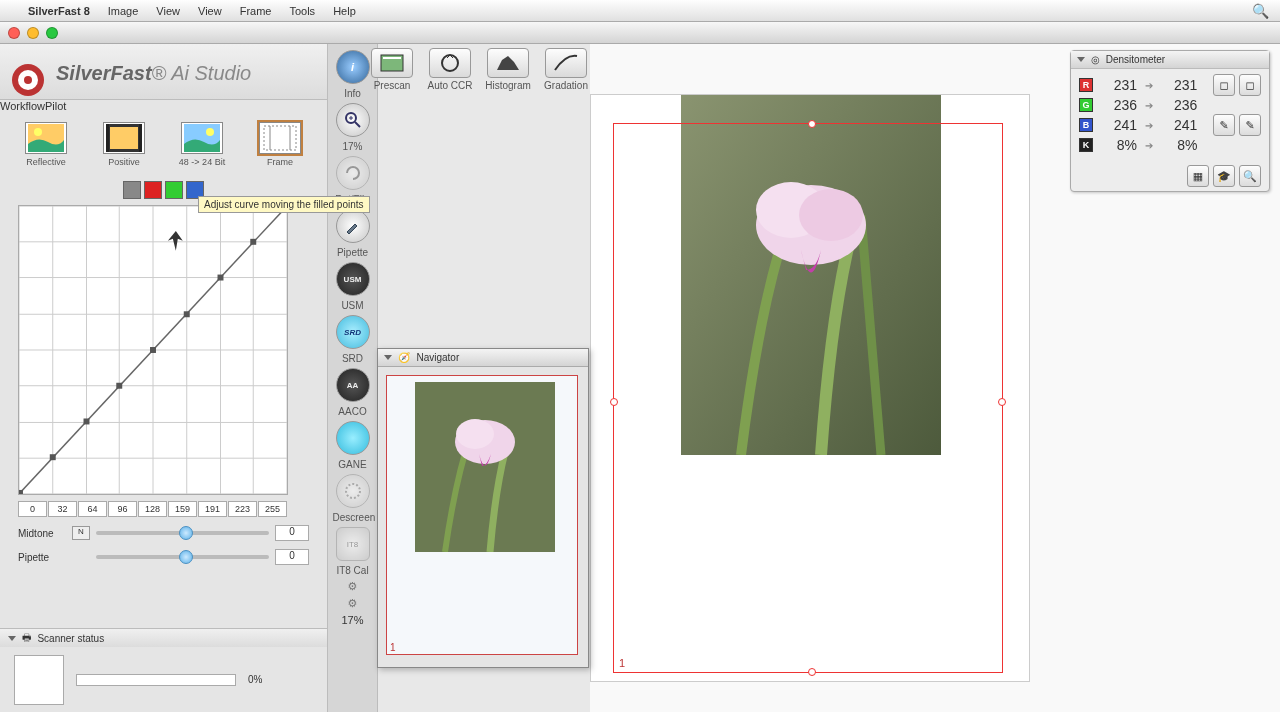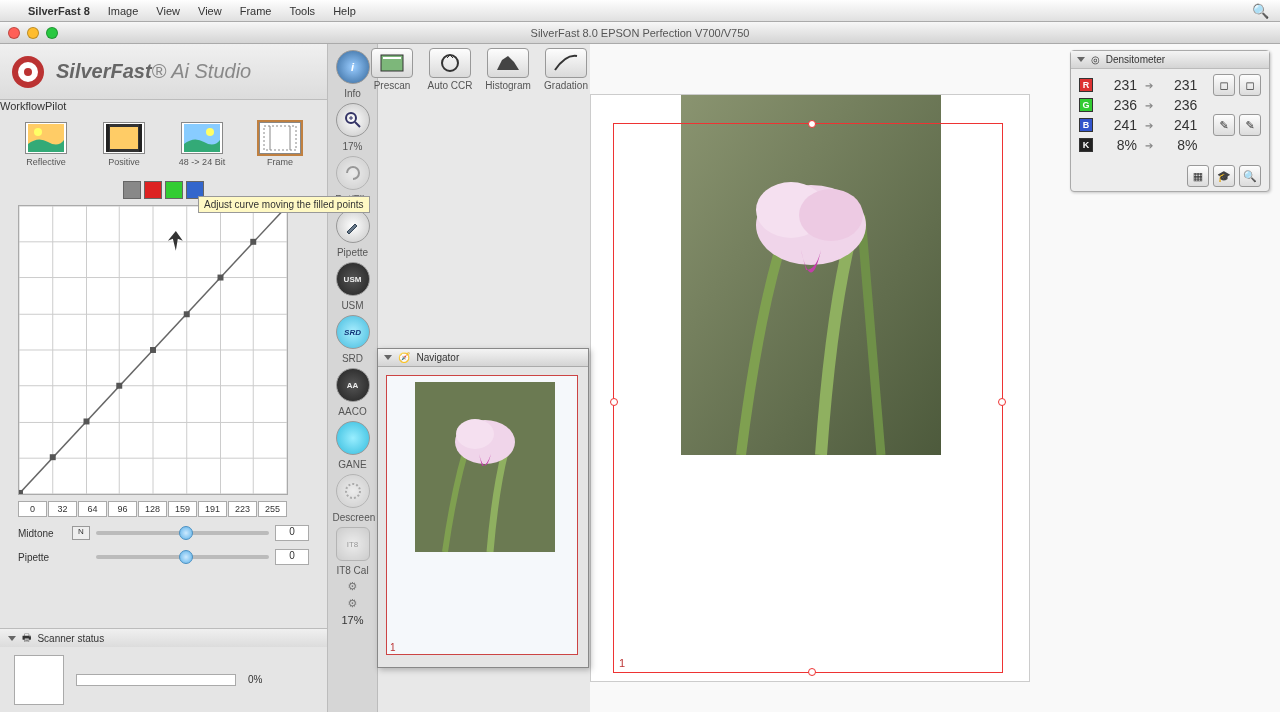--- a/index.html
+++ b/index.html
@@ -20,21 +20,21 @@
 
 
 .app-body{display:flex;height:668px;}
 .left{width:328px;background:#e5e5e5;border-right:1px solid #bcbcbc;display:flex;flex-direction:column;}
 .mid{width:262px;display:flex;}
 .mid .toolcol{width:50px;background:#d6d6d6;border-right:1px solid #bcbcbc;display:flex;flex-direction:column;align-items:center;padding-top:6px;gap:4px;}
 .mid .nav{flex:1;position:relative;}
 .right{flex:1;background:#f9f9f9;position:relative;}
 
 
-.logo-row{height:56px;display:flex;align-items:center;padding:6px 10px;gap:10px;background:linear-gradient(#f0f0f0,#dcdcdc);border-bottom:1px solid #bcbcbc;}
+.logo-row{height:56px;display:flex;align-items:flex-start;padding:18px 10px;gap:10px;background:linear-gradient(#f0f0f0,#dcdcdc);border-bottom:1px solid #bcbcbc;}
 .logo-row .logo-svg{width:36px;height:36px;}
 .logo-row .brand{font-size:20px;color:#888;font-style:italic;}
 .logo-row .brand b{color:#666;}
 
 
 .toptools{position:absolute;left:368px;top:48px;height:46px;display:flex;gap:10px;align-items:flex-start;}
 .ttbtn{width:48px;text-align:center;}
 .ttbtn .ico{width:42px;height:30px;background:linear-gradient(#fdfdfd,#dadada);border:1px solid #999;border-radius:4px;margin:0 auto 2px;display:flex;align-items:center;justify-content:center;}
 .ttbtn .lbl{font-size:10px;color:#555;}
 .ico svg{width:28px;height:22px;}
@@ -135,21 +135,20 @@
   <span>Help</span>
   <span class="spotlight">🔍</span>
 </div>
 
 <div class="titlebar">
   <div class="traffic">
     <div class="tl r"></div>
     <div class="tl y"></div>
     <div class="tl g"></div>
   </div>
-  <div class="title">SilverFast 8.0 EPSON Perfection V700/V750</div>
 </div>
 
 <div class="toptools">
   <div class="ttbtn">
       <div class="ico">
         <svg viewBox="0 0 28 22">
           <rect x="3" y="3" width="22" height="16" fill="#7db77a" stroke="#333"></rect>
           <rect x="5" y="5" width="18" height="2" fill="#fff"></rect>
         </svg>
       </div>

